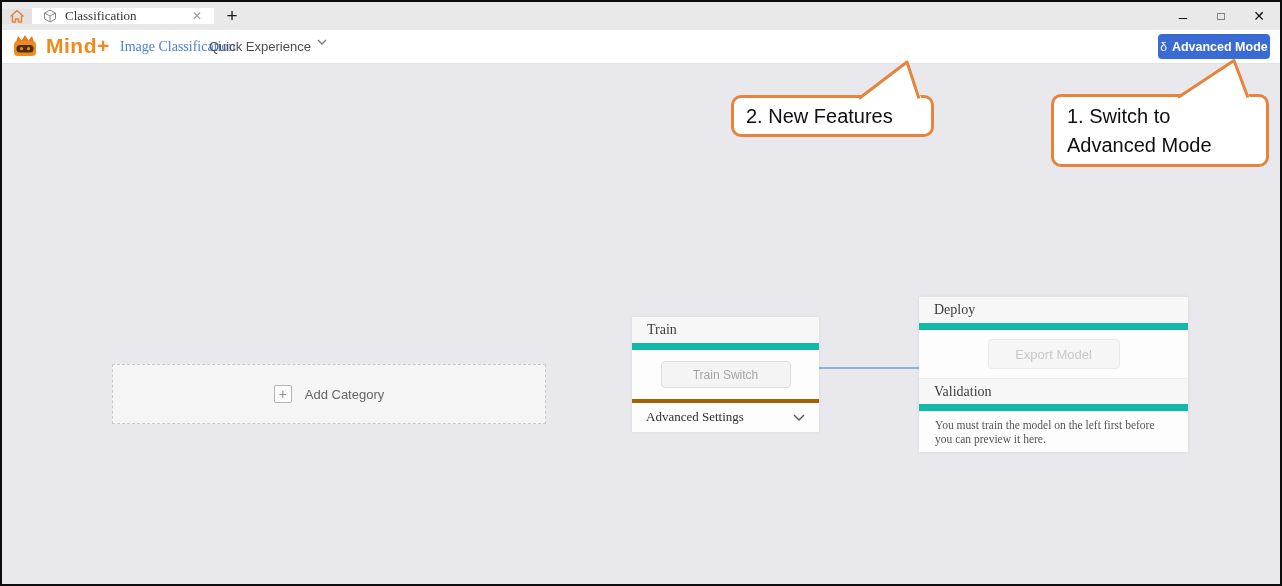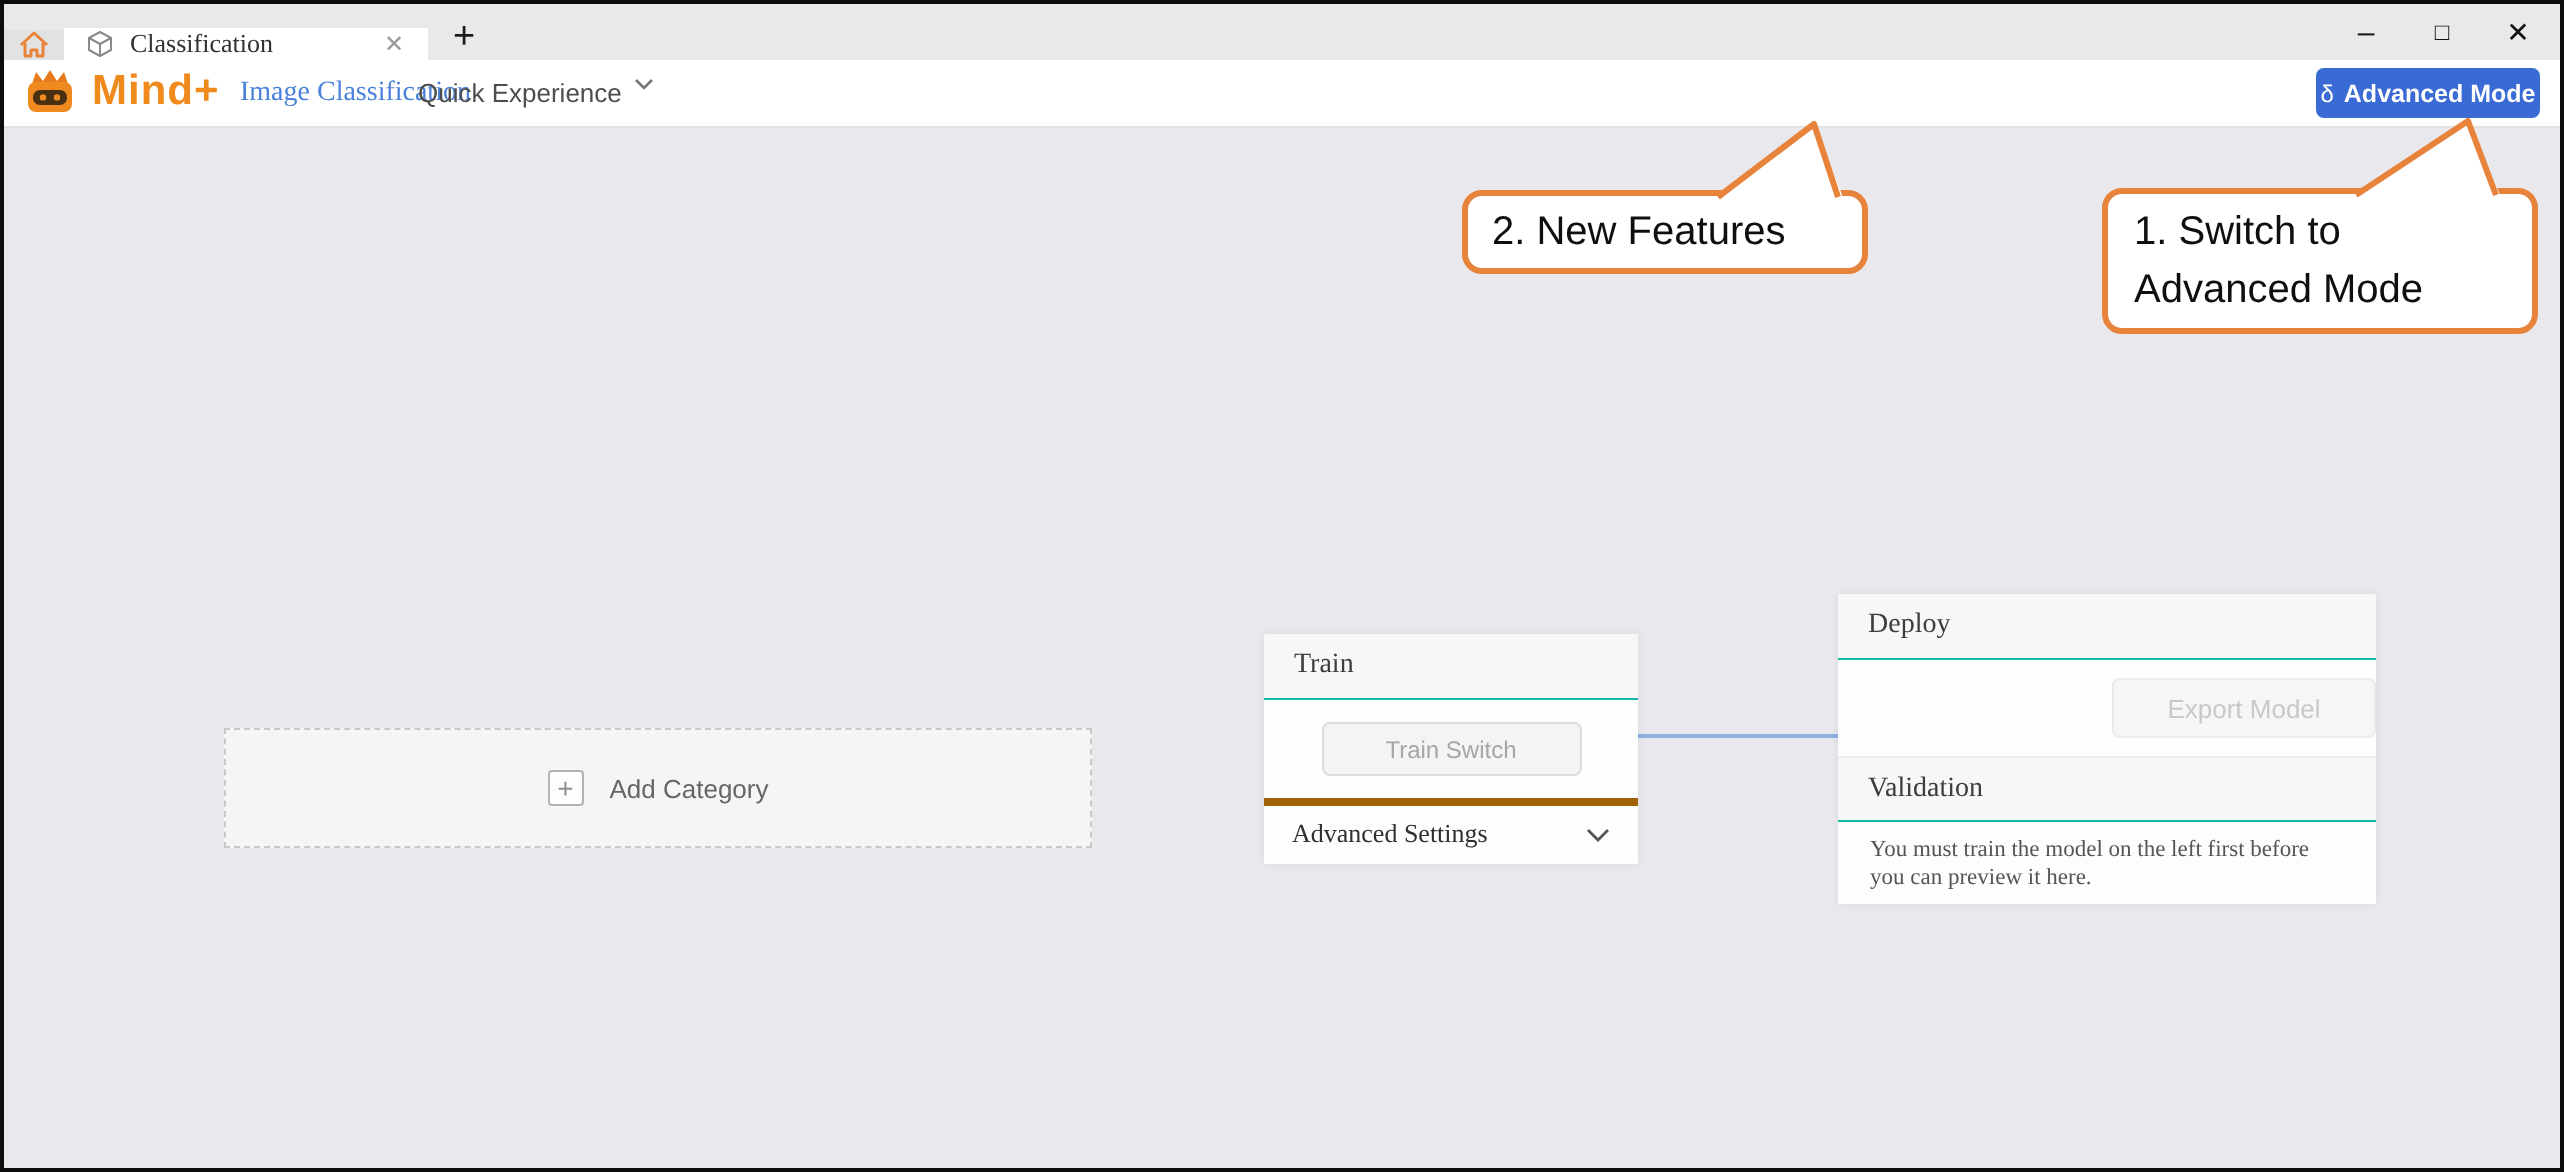--- a/index.html
+++ b/index.html
@@ -4,21 +4,21 @@
 <style>
   * { margin:0; padding:0; box-sizing:border-box; }
   html,body { width:1282px; height:586px; font-family:"Liberation Sans", sans-serif; }
   .window {
     position:relative; width:1282px; height:586px;
     background:#e9e9ed; border:2px solid #0d0d0d; overflow:hidden;
   }
   
   .titlebar {
     position:absolute; left:0; top:0; right:0; height:28px;
-    background:#e9e9e9; display:flex; align-items:flex-end;
+    background:#e9e9e9; display:flex; align-items:center;
   }
   .home-btn {
     width:30px; display:flex; align-items:center; justify-content:center;
     background:#e2e2e2; cursor:pointer;
   }
   .tab {
     width:182px; background:#ffffff; display:flex; align-items:center;
     padding:0 8px 0 11px; gap:8px; cursor:pointer;
   }
   .tab-title { font-family:"Liberation Serif", serif; font-size:13px; color:#333; flex:1; }
@@ -78,35 +78,35 @@
   }
   .plus-box {
     width:18px; height:18px; border:1px solid #b3b3b3; border-radius:2px;
     color:#8f8f8f; font-size:14px; line-height:16px; text-align:center; background:#fdfdfd;
   }
   .add-label { font-size:13px; color:#666; }
   .panel { position:absolute; background:#fdfdfd; box-shadow:0 0 4px rgba(0,0,0,0.07); }
   .panel-train { left:630px; top:315px; width:187px; height:115px; }
   .panel-deploy { left:917px; top:295px; width:269px; height:155px; }
   .panel-header {
-    height:33px; background:#f7f7f7; border-bottom:1px solid #14b8a6;
+    height:33px; background:#f7f7f7; border-bottom:7px solid #14b8a6;
     display:flex; align-items:center; padding-left:15px;
     font-family:"Liberation Serif", serif; font-size:14px; color:#3d3d3d;
   }
   .train-body { height:49px; display:flex; align-items:center; justify-content:center; }
   .train-btn {
     width:130px; height:27px; background:#f4f4f4; border:1px solid #dcdcdc;
     border-radius:4px; color:#a6a6a6; font-size:12px; cursor:default;
   }
   .train-footer {
     height:32px; border-top:4px solid #a16207; display:flex; align-items:center;
     justify-content:space-between; padding:0 14px; cursor:pointer;
   }
   .train-footer .lbl { font-family:"Liberation Serif", serif; font-size:13px; color:#2f2f2f; }
-  .deploy-body { height:48px; display:flex; align-items:center; justify-content:flex-end; }
+  .deploy-body { height:48px; display:flex; align-items:center; justify-content:center; }
   .export-btn {
     width:132px; height:30px; background:#f6f6f6; border:1px solid #eaeaea;
     border-radius:4px; color:#c8c8c8; font-size:13px; cursor:default;
   }
   .validation-header { border-top:1px solid #ececec; }
   .validation-text {
     padding:7px 16px 0 16px; font-family:"Liberation Serif", serif;
     font-size:11.5px; color:#555; line-height:14px; max-width:258px;
   }
   .connector { position:absolute; left:817px; top:365px; width:100px; height:2px; background:#8fafdf; }

